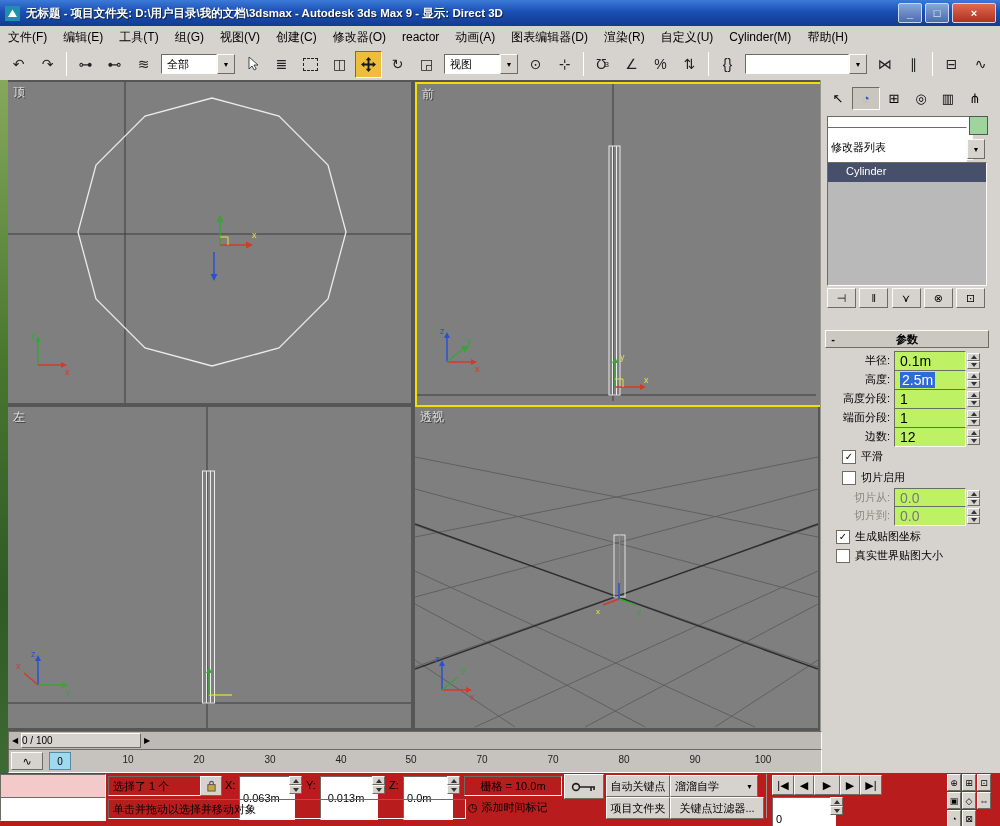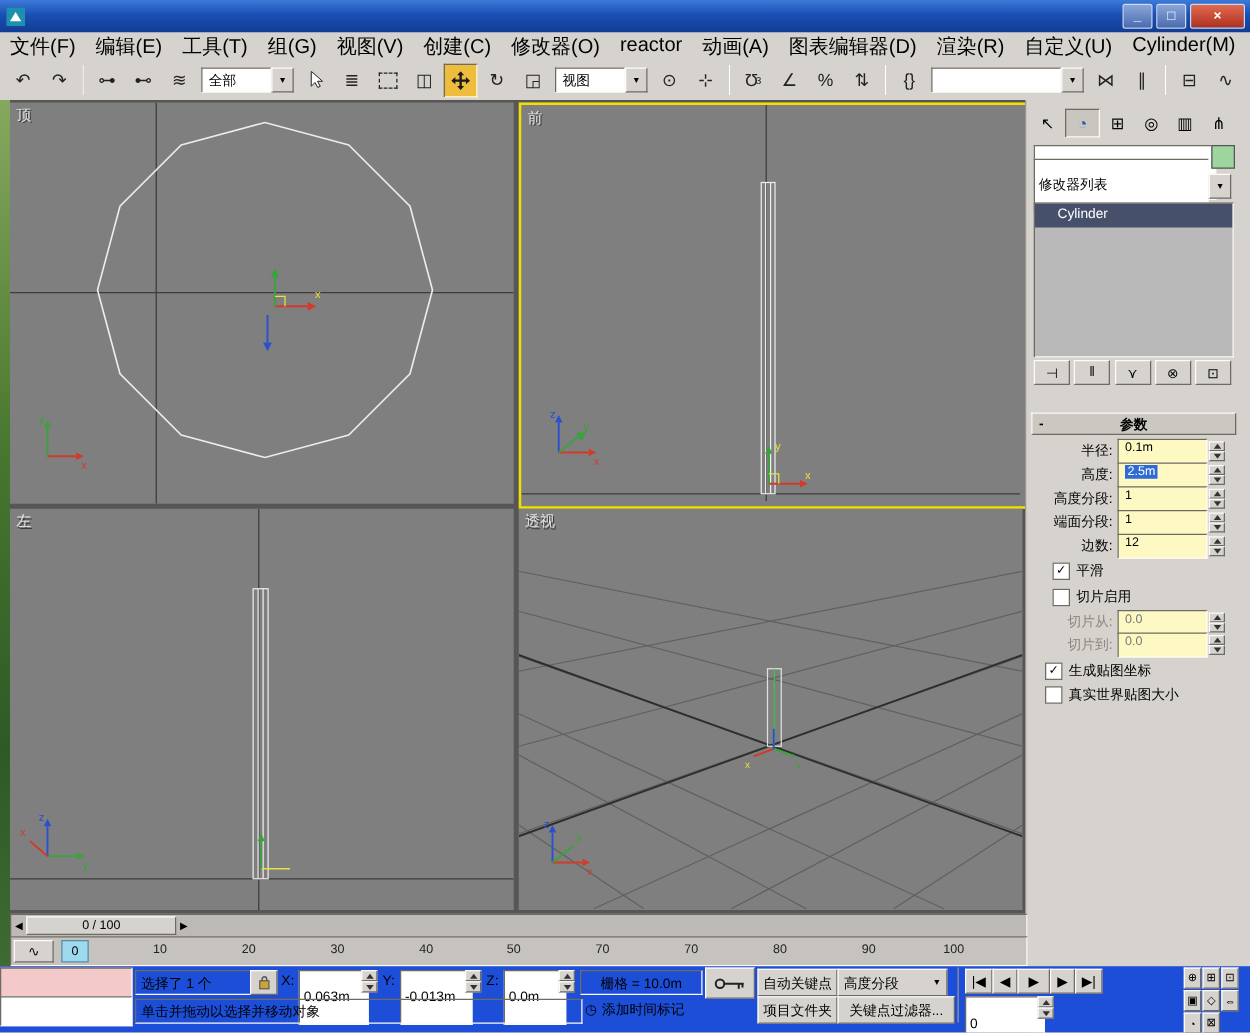--- a/index.html
+++ b/index.html
@@ -18,21 +18,21 @@
     display:flex;align-items:center;color:#fff}
   #title-text{font-weight:bold;font-size:11.5px;margin-left:6px;text-shadow:1px 1px 1px #123;white-space:nowrap}
   .winbtn{height:18px;margin-left:3px;display:flex;align-items:center;justify-content:center;
     color:#fff;font-size:11px;font-weight:bold;border:1px solid #cdd8f0;border-radius:2px}
   #btn-min,#btn-max{width:22px;background:linear-gradient(#8aa6d8,#4a6cb0)}
   #btn-close{width:42px;background:linear-gradient(#e06a50,#b03020);margin-right:4px}
 
   
   #menubar{left:0;top:26px;width:1000px;height:22px;display:flex;align-items:center;
     background:#d6d3ce;border-bottom:1px solid #9a968f}
-  .menu-item{padding:3px 8px;font-size:16px;white-space:nowrap}
+  .menu-item{padding:3px 8px;font-size:12px;white-space:nowrap}
 
   
   #toolbar{left:0;top:48px;width:1000px;height:32px;display:flex;align-items:center;
     background:#d6d3ce;border-bottom:1px solid #9a968f;padding-left:4px}
   .tbtn{min-width:25px;height:25px;margin:0 1px;display:flex;align-items:center;justify-content:center;
     font-size:14px;color:#222;border:1px solid transparent}
   .tbtn.active{background:#eebd3c;border:1px solid;border-color:#6e6a64 #fdfbf8 #fdfbf8 #6e6a64}
   .tsep{width:1px;height:24px;background:#9a968f;border-right:1px solid #fff;margin:0 4px}
   .dd{height:20px;display:flex;align-items:stretch;margin:0 3px}
   .ddval{background:#fff;border:1px solid;border-color:#6e6a64 #fdfbf8 #fdfbf8 #6e6a64;
@@ -57,47 +57,47 @@
   .ptab.active{border:1px solid;border-color:#6e6a64 #fdfbf8 #fdfbf8 #6e6a64;background:#c9c5bf}
   #stacklist{background:#b9b9b9;overflow:hidden}
   #stackrow{height:17px;background:#46506a;color:#fff;padding:2px 4px 0 18px;font-size:11px}
   .sbtn{width:27px;height:18px;display:flex;align-items:center;justify-content:center;font-size:11px}
   .rollout{background:#cbc7c1;font-weight:bold;display:flex;align-items:center;font-size:11px}
   .roll-min{width:14px;text-align:center}
   .roll-title{flex:1;text-align:center;margin-right:14px}
   .prow{position:absolute;left:822px;width:164px;height:17px;display:flex;align-items:center}
   .plabel{width:68px;text-align:right;padding-right:4px;white-space:nowrap}
   .plabel.dis{color:#8a867f}
-  .pfield{width:60px;height:16px;background:#fef9c3;border:1px solid;border-color:#6e6a64 #fdfbf8 #fdfbf8 #6e6a64;
-    padding:1px 5px;font-size:10px;white-space:nowrap}
+  .pfield{width:60px;height:16px;background:#bef264;border:1px solid;border-color:#6e6a64 #fdfbf8 #fdfbf8 #6e6a64;
+    padding:1px 5px;font-size:14px;white-space:nowrap}
   .pfield .hl{background:#2e6bd6;color:#fff;padding:0 2px}
   .pfield.dis{color:#777}
   .spin{width:13px;height:16px;display:flex;flex-direction:column;margin-left:1px}
   .su,.sd{flex:1;display:flex;align-items:center;justify-content:center;
     border:1px solid;border-color:#fdfbf8 #6e6a64 #6e6a64 #fdfbf8;background:#d6d3ce}
   .su::after{content:"";border-left:3px solid transparent;border-right:3px solid transparent;border-bottom:4px solid #333}
   .sd::after{content:"";border-left:3px solid transparent;border-right:3px solid transparent;border-top:4px solid #333}
   .cbrow{position:absolute;display:flex;align-items:center;gap:5px}
   .cb{width:12px;height:12px;background:#fff;border:1px solid #6e6a64;display:inline-flex;
     align-items:center;justify-content:center;font-size:10px;line-height:10px}
 
   
   #timeslider{left:8px;top:731px;width:812px;height:17px;background:#bdbab5;
     border:1px solid;border-color:#6e6a64 #fdfbf8 #fdfbf8 #6e6a64;display:flex;align-items:center}
   .tsarrow{width:12px;height:14px;display:flex;align-items:center;justify-content:center;font-size:8px}
-  #tsthumb{width:118px;height:13px;display:flex;align-items:center;justify-content:center;font-size:10px}
+  #tsthumb{width:118px;height:13px;display:flex;align-items:center;font-size:10px}
   #trackbar{left:8px;top:749px;width:812px;height:22px;background:#c6c3be;
     border:1px solid;border-color:#6e6a64 #fdfbf8 #fdfbf8 #6e6a64}
   .tick{position:absolute;top:4px;transform:translateX(-50%);font-size:10px;color:#222}
   #framebox{position:absolute;left:40px;top:2px;width:20px;height:16px;background:#9fd9ee;
     border:1px solid #5a8aa0;display:flex;align-items:center;justify-content:center;font-size:10px}
   #minicurve{position:absolute;left:2px;top:2px;width:30px;height:16px;display:flex;align-items:center;justify-content:center}
 
   
-  #statusbar{left:0;top:773px;width:1000px;height:53px;background:#1d4ed8}
+  #statusbar{left:0;top:773px;width:1000px;height:53px;background:#b91c1c}
   .sfield{position:absolute;height:18px}
   .slabel{position:absolute;font-size:11px}
   .sbtnr{position:absolute;display:flex;align-items:center;justify-content:center;font-size:11px;white-space:nowrap}
   .navb{width:12px;height:15px;display:flex;align-items:center;justify-content:center;font-size:9px;margin:0 0 1px 1px}
 
   
   #watermark{left:763px;top:718px;width:184px;height:59px;background:#1a2947;border-radius:8px;
     display:flex;align-items:center;gap:9px;padding:0 12px;z-index:60}
   .wm-logo{width:34px;height:34px;border-radius:50%;border:3px solid #fff;position:relative;flex:none}
   .wm-logo::after{content:"";position:absolute;left:11px;top:8px;
@@ -108,20 +108,21 @@
 </head>
 <body>
 
 <div id="app">
 
   <div id="titlebar" class="abs">
     <svg width="15" height="15" style="margin-left:5px">
         <rect width="15" height="15" fill="#1f8fae"></rect>
         <path d="M3 11l4.5-7.5L12 11z" fill="#fff"></path>
       </svg>
+    <span id="title-text">无标题 - 项目文件夹: D:\用户目录\我的文档\3dsmax    - Autodesk 3ds Max 9   - 显示: Direct 3D</span>
     <span style="flex:1"></span>
     <span id="btn-min" class="winbtn">_</span>
     <span id="btn-max" class="winbtn">□</span>
     <span id="btn-close" class="winbtn">×</span>
   </div>
 
   <div id="menubar" class="abs">
     <span class="menu-item">文件(F)</span>
     <span class="menu-item">编辑(E)</span>
     <span class="menu-item">工具(T)</span>
@@ -562,21 +563,21 @@
       <svg width="26" height="14" viewBox="0 0 26 14">
           <circle cx="5" cy="7" r="3.4" fill="none" stroke="#222" stroke-width="1.6"></circle>
           <path d="M8.4 7H24M20 7v4M23 7v3" stroke="#222" stroke-width="1.6" fill="none"></path>
         </svg>
     </div>
 
     <div class="sbtnr raised" style="left:606px;top:2px;width:62px;height:20px">
         <span>自动关键点</span>
       </div>
     <div class="sbtnr raised" style="left:670px;top:2px;width:78px;height:20px;justify-content:space-between;padding:0 4px">
-      <span>高度分段</span>
+      <span>溜溜自学</span>
       <span style="font-size:7px">▼</span>
     </div>
     <div class="sbtnr raised" style="left:606px;top:24px;width:62px;height:20px">
         <span>项目文件夹</span>
       </div>
     <div class="sbtnr raised" style="left:670px;top:24px;width:92px;height:20px">
         <span>关键点过滤器...</span>
       </div>
 
     <div class="abs" style="left:766px;top:1px;width:1px;height:44px;background:#9a968f"></div>

